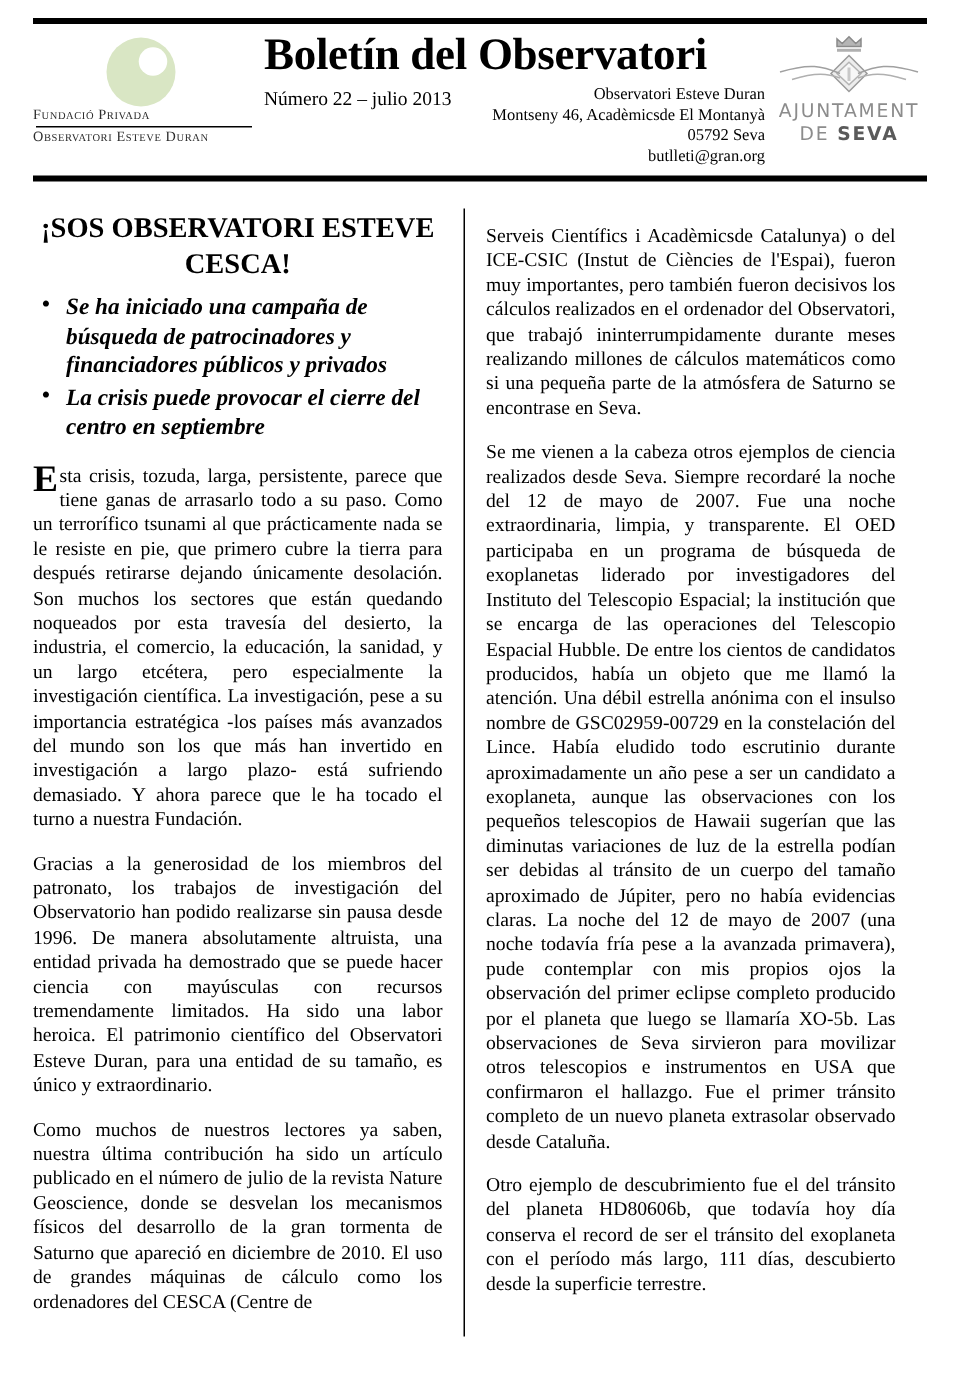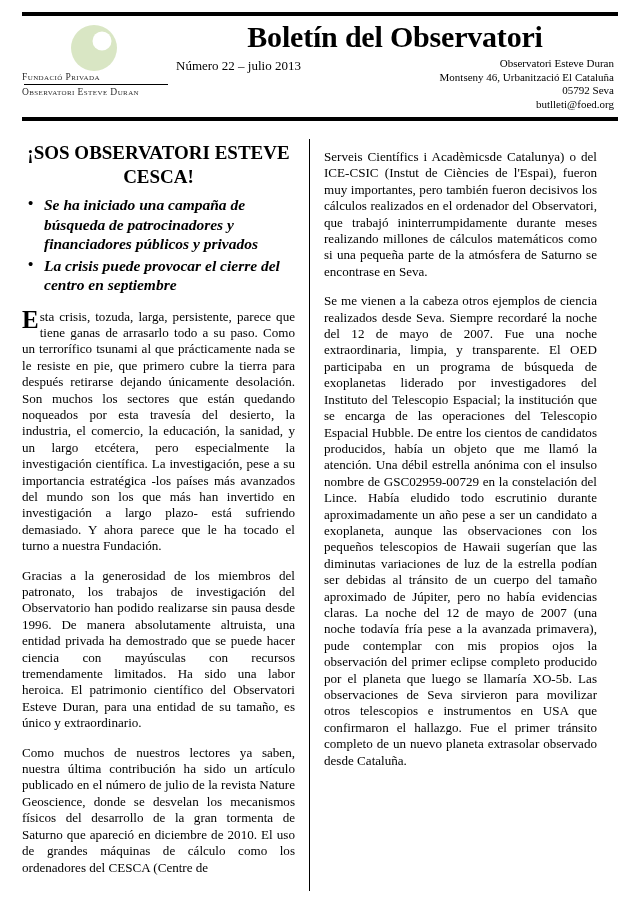--- a/index.html
+++ b/index.html
@@ -76,21 +76,20 @@
     flex: 1 1 auto;
     padding-left: 6px;
     padding-right: 4px;
   }
   .paper-title {
     font-family: "Liberation Serif", serif;
     font-weight: bold;
     font-size: 30px;
     line-height: 34px;
     letter-spacing: -0.2px;
-    text-align: center;
     margin: 0;
     white-space: nowrap;
   }
   .meta-row {
     display: flex;
     justify-content: space-between;
     align-items: flex-start;
     margin-top: 3px;
     gap: 12px;
   }
@@ -228,27 +227,48 @@
       <div class="logo-divider"></div>
       <div class="logo-caption-2">Observatori Esteve Duran</div>
     </div>
 
     <div class="masthead-center">
       <h1 class="paper-title">Boletín del Observatori</h1>
       <div class="meta-row">
         <div class="issue-line">Número 22 – julio 2013</div>
         <div class="address-block">
           <div>Observatori Esteve Duran</div>
-          <div>Montseny 46, Urbanització El Cataluña</div>
+          <div>Montseny 46, Acadèmicsde El Montanyà</div>
           <div>05792 Seva</div>
-          <div>butlleti@foed.org</div>
+          <div>butlleti@gran.org</div>
         </div>
       </div>
     </div>
 
+    <div class="logo-right">
+      <div class="crest-wrap">
+        <svg width="96" height="44" viewBox="0 0 96 44" aria-hidden="true">
+          <g stroke="#9a9a9a" fill="none" stroke-width="1">
+            <path d="M40 9 L40 4 L43.5 7 L48 2.5 L52.5 7 L56 4 L56 9 Z" fill="#b5b5b5" stroke="#8a8a8a"></path>
+            <rect x="40" y="10.5" width="16" height="2" fill="#b0b0b0" stroke="none"></rect>
+            <path d="M48 15 L60 27 L48 39 L36 27 Z" fill="#ededed" stroke="#9a9a9a"></path>
+            <path d="M48 19.5 L56 27 L48 34.5 L40 27 Z" fill="#f7f7f7" stroke="#b4b4b4"></path>
+            <path d="M47 23 h2 v9 h-2 z" fill="#c9c9c9" stroke="none"></path>
+            <path d="M2 26 C 22 20, 30 22, 42 27" stroke="#a0a0a0"></path>
+            <path d="M94 26 C 74 20, 66 22, 54 27" stroke="#a0a0a0"></path>
+            <path d="M10 31 C 26 26, 34 27, 42 30" stroke="#b0b0b0"></path>
+            <path d="M86 31 C 70 26, 62 27, 54 30" stroke="#b0b0b0"></path>
+          </g>
+        </svg>
+      </div>
+      <div class="council-name-1">AJUNTAMENT</div>
+      <div class="council-name-2">
+        <span>DE </span><b>SEVA</b>
+      </div>
+    </div>
 
   </div>
 
   <div class="rule-bottom"></div>
 
   <div class="columns">
 
     <div class="col col-left">
       <div class="headline">¡SOS OBSERVATORI ESTEVE CESCA!</div>
 
@@ -261,17 +281,18 @@
 
       <p class="body-par">Gracias a la generosidad de los miembros del patronato, los trabajos de investigación del Observatorio han podido realizarse sin pausa desde 1996. De manera absolutamente altruista, una entidad privada ha demostrado que se puede hacer ciencia con mayúsculas con recursos tremendamente limitados. Ha sido una labor heroica. El patrimonio científico del Observatori Esteve Duran, para una entidad de su tamaño, es único y extraordinario.</p>
       <p class="body-par">Como muchos de nuestros lectores ya saben, nuestra última contribución ha sido un artículo publicado en el número de julio de la revista Nature Geoscience, donde se desvelan los mecanismos físicos del desarrollo de la gran tormenta de Saturno que apareció en diciembre de 2010. El uso de grandes máquinas de cálculo como los ordenadores del CESCA (Centre de</p>
     </div>
 
     <div class="col-divider"></div>
 
     <div class="col col-right">
       <p class="body-par first">Serveis Científics i Acadèmicsde Catalunya) o del ICE-CSIC (Instut de Ciències de l'Espai), fueron muy importantes, pero también fueron decisivos los cálculos realizados en el ordenador del Observatori, que trabajó ininterrumpidamente durante meses realizando millones de cálculos matemáticos como si una pequeña parte de la atmósfera de Saturno se encontrase en Seva.</p>
       <p class="body-par">Se me vienen a la cabeza otros ejemplos de ciencia realizados desde Seva. Siempre recordaré la noche del 12 de mayo de 2007. Fue una noche extraordinaria, limpia, y transparente. El OED participaba en un programa de búsqueda de exoplanetas liderado por investigadores del Instituto del Telescopio Espacial; la institución que se encarga de las operaciones del Telescopio Espacial Hubble. De entre los cientos de candidatos producidos, había un objeto que me llamó la atención. Una débil estrella anónima con el insulso nombre de GSC02959-00729 en la constelación del Lince. Había eludido todo escrutinio durante aproximadamente un año pese a ser un candidato a exoplaneta, aunque las observaciones con los pequeños telescopios de Hawaii sugerían que las diminutas variaciones de luz de la estrella podían ser debidas al tránsito de un cuerpo del tamaño aproximado de Júpiter, pero no había evidencias claras. La noche del 12 de mayo de 2007 (una noche todavía fría pese a la avanzada primavera), pude contemplar con mis propios ojos la observación del primer eclipse completo producido por el planeta que luego se llamaría XO-5b. Las observaciones de Seva sirvieron para movilizar otros telescopios e instrumentos en USA que confirmaron el hallazgo. Fue el primer tránsito completo de un nuevo planeta extrasolar observado desde Cataluña.</p>
+      <p class="body-par">Otro ejemplo de descubrimiento fue el del tránsito del planeta HD80606b, que todavía hoy día conserva el record de ser el tránsito del exoplaneta con el período más largo, 111 días, descubierto desde la superficie terrestre.</p>
     </div>
 
   </div>
 
 </div>
 
 </body></html>

